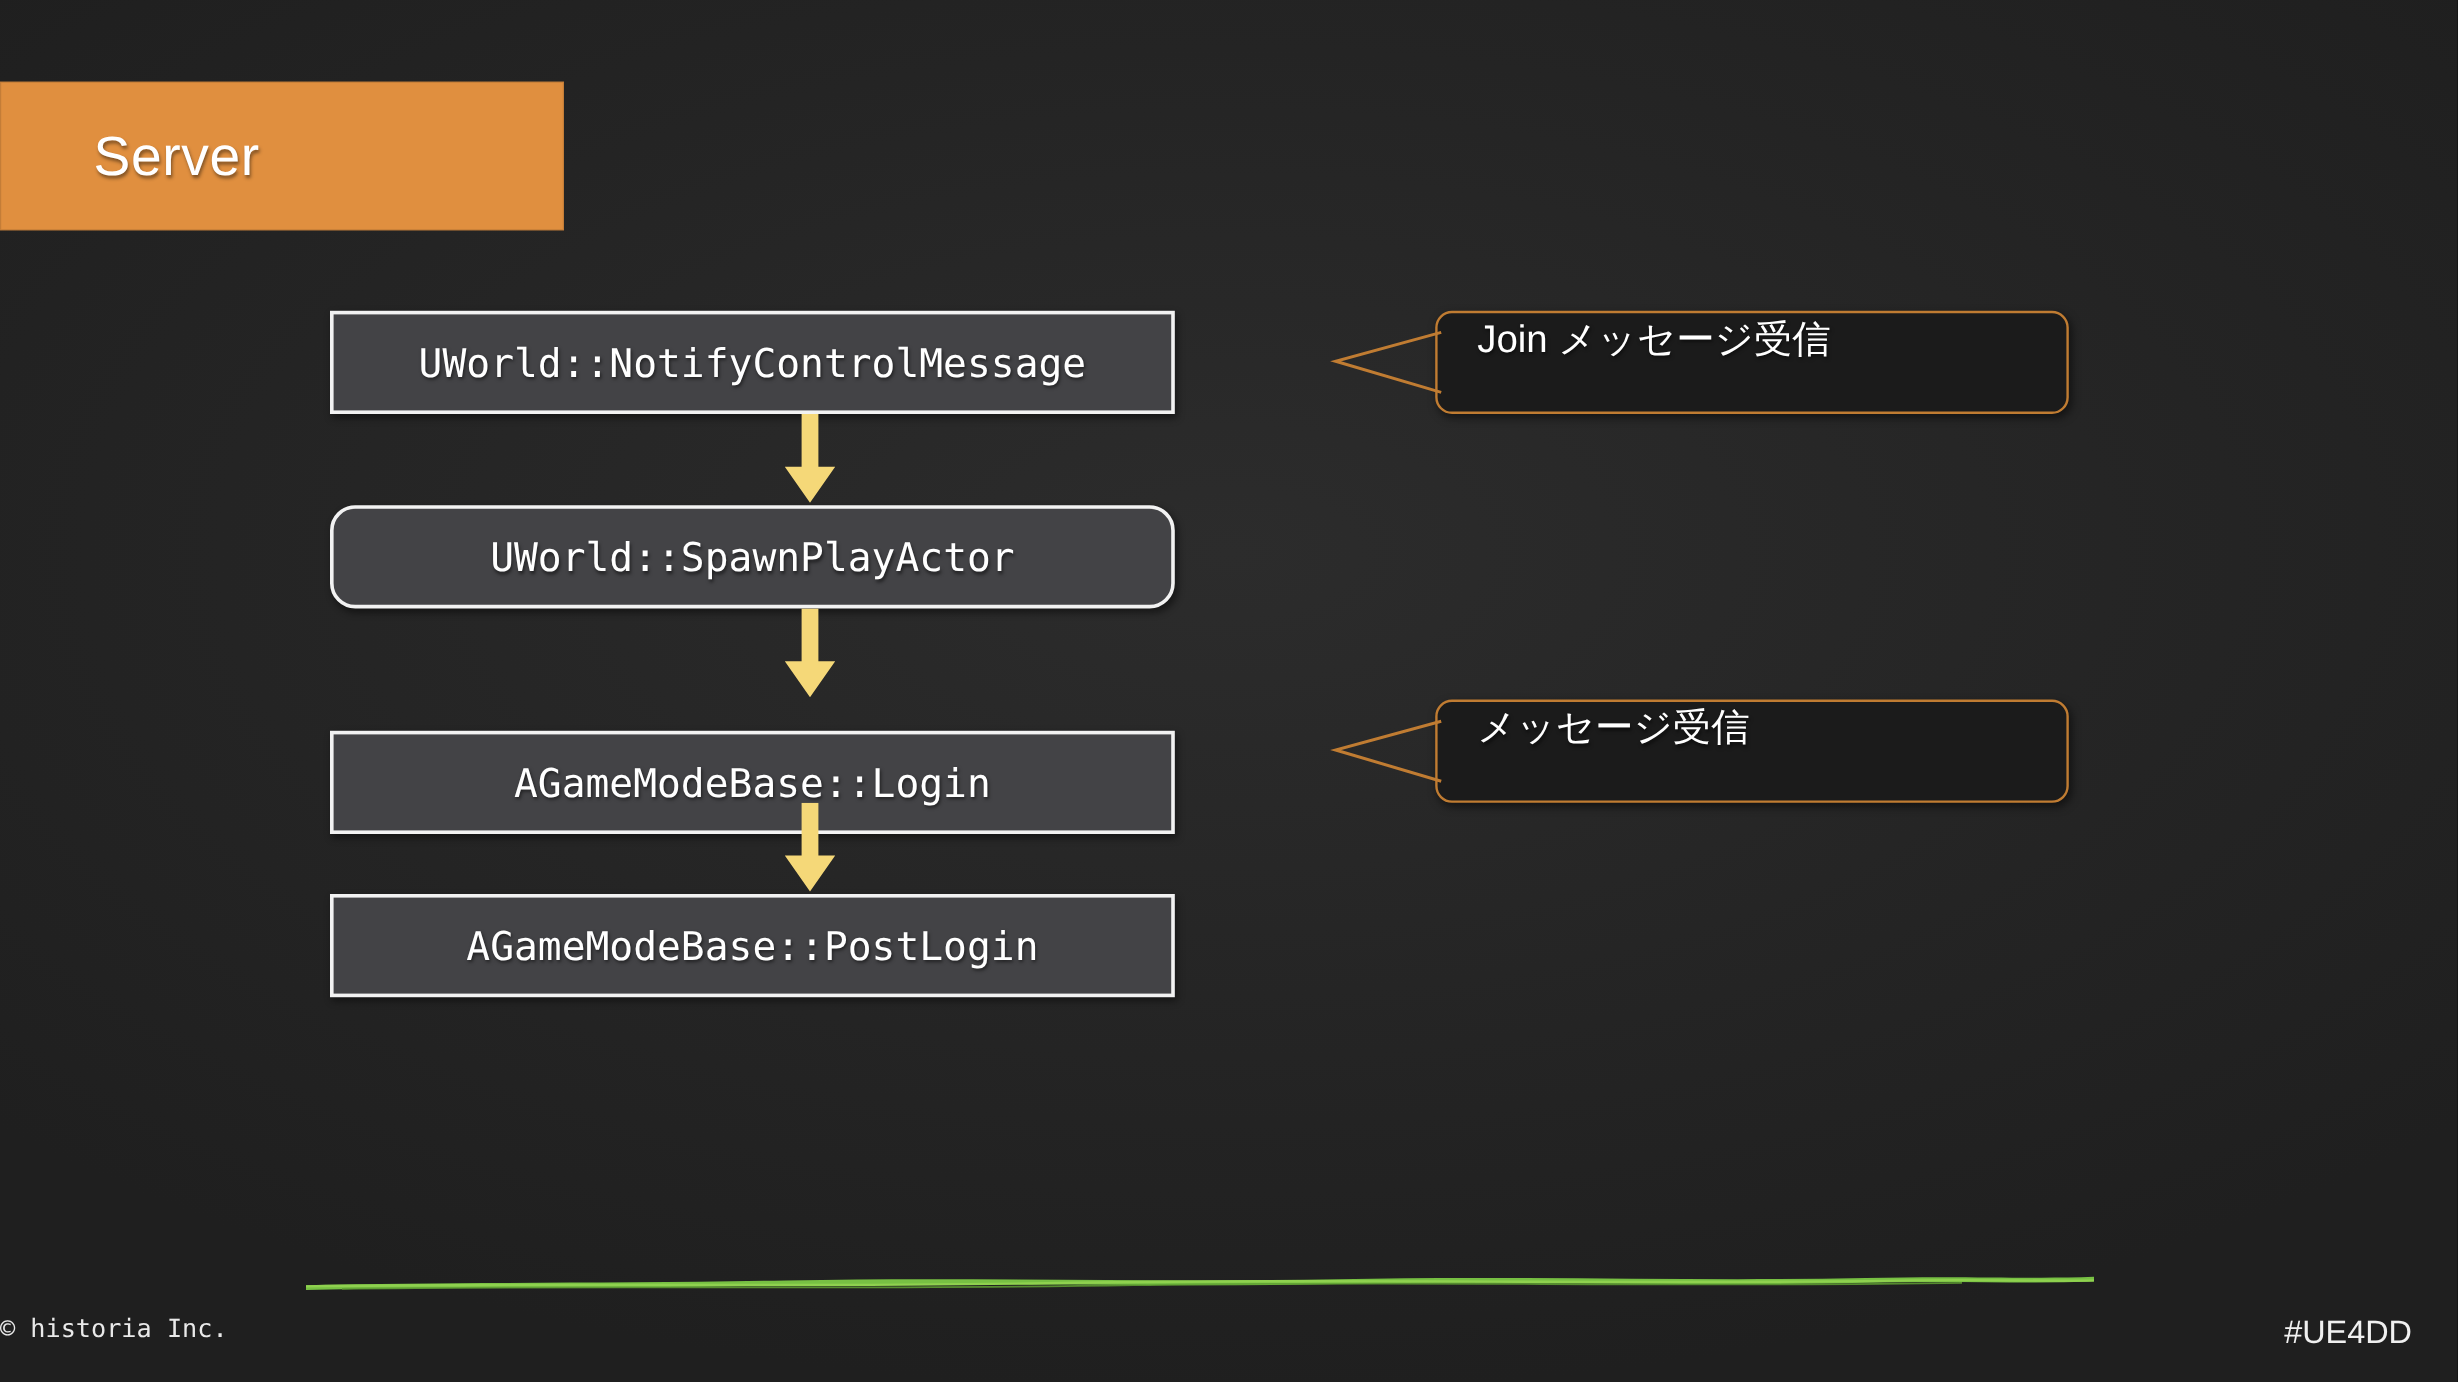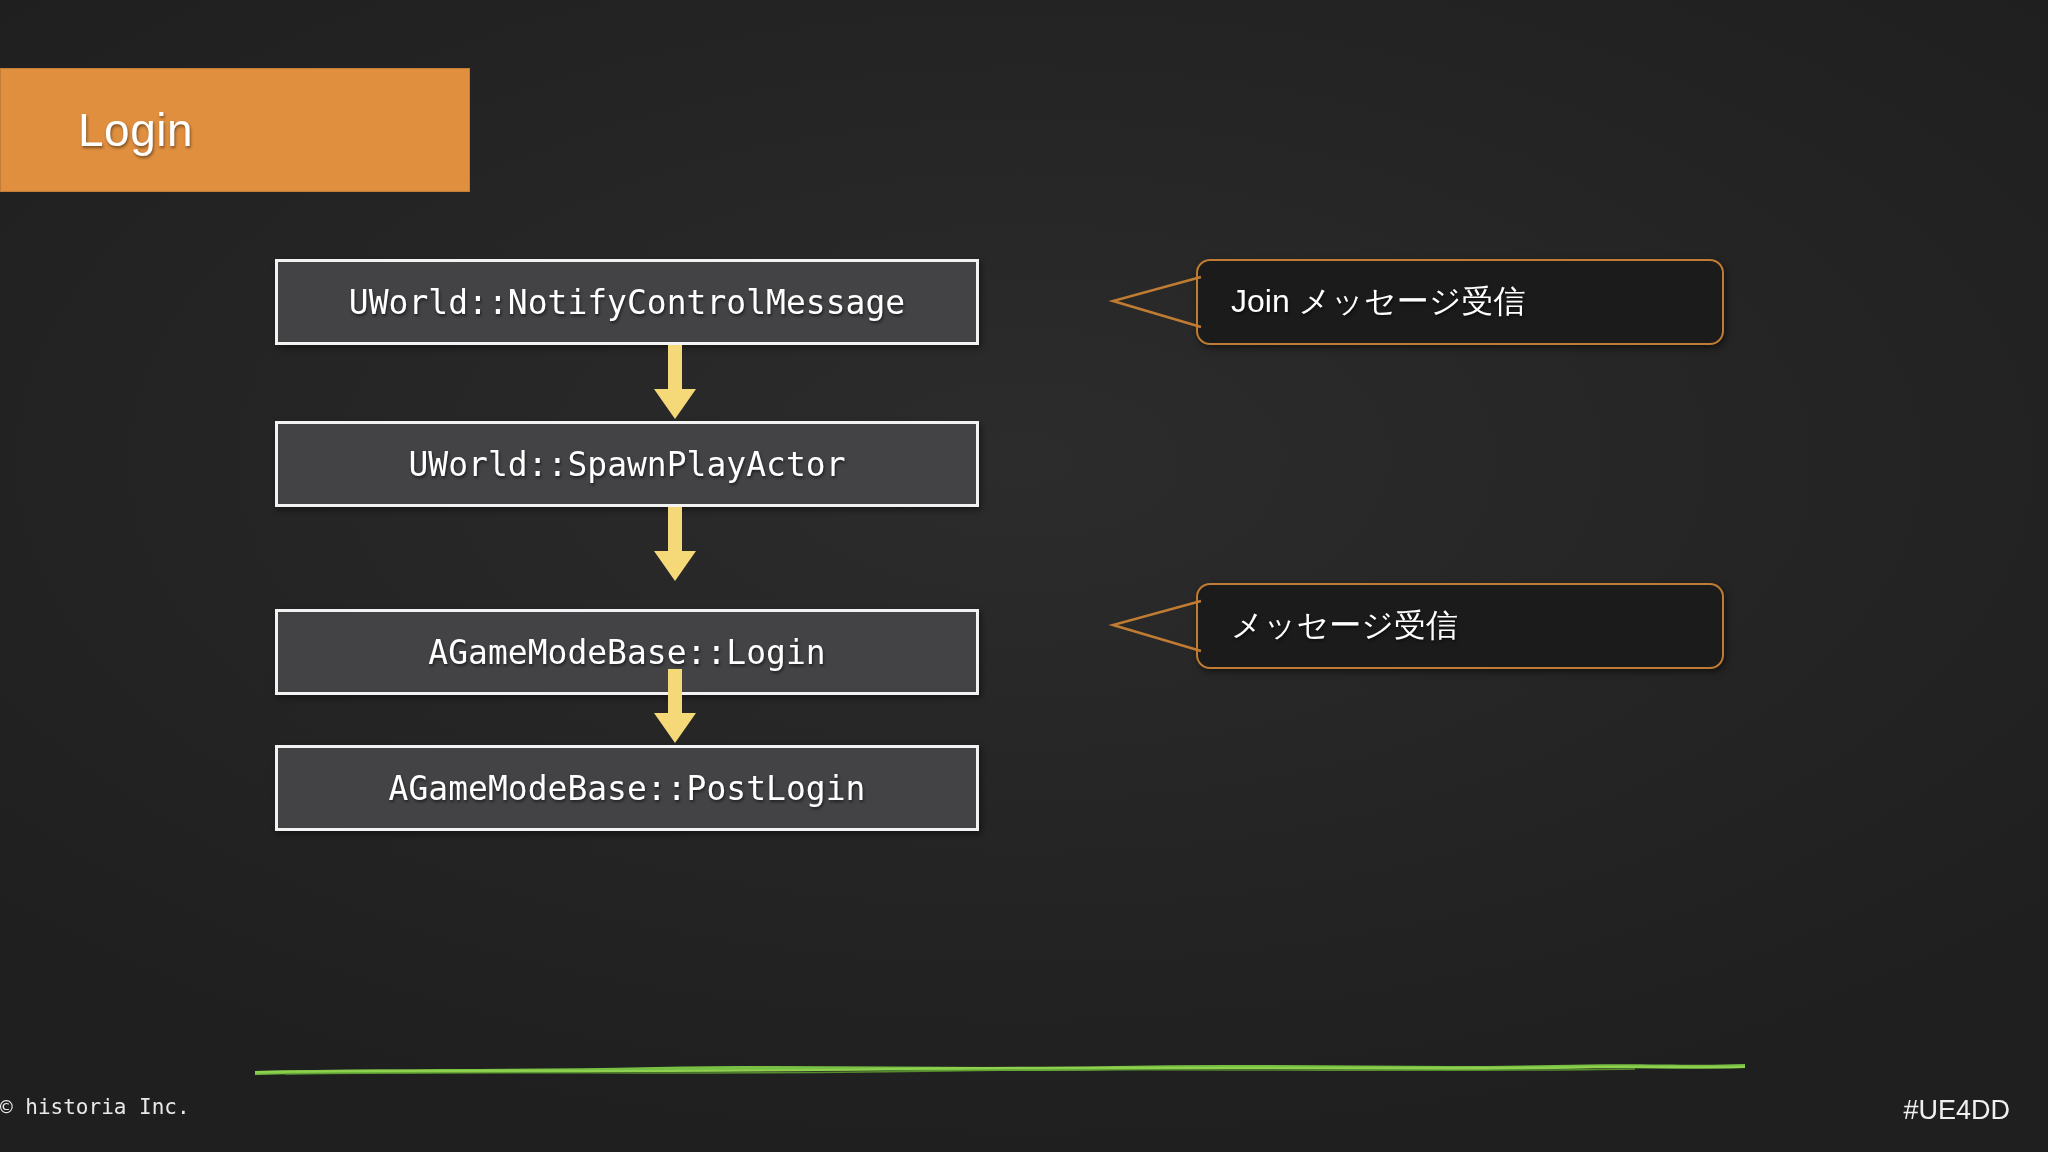--- a/index.html
+++ b/index.html
@@ -74,21 +74,21 @@
   .callout {
     position: absolute;
     left: 1196px;
     width: 528px;
     height: 86px;
     box-sizing: border-box;
     background: #1b1b1b;
     border: 2px solid #c07c32;
     border-radius: 14px;
     display: flex;
-    align-items: center;
+    align-items: flex-start;
     box-shadow: 2px 3px 7px rgba(0,0,0,0.5);
   }
   .callout .callout-label {
     margin-left: 33px;
     font-size: 32px;
     color: #ffffff;
     white-space: nowrap;
     text-shadow: 1px 2px 3px rgba(0,0,0,0.55);
   }
   
@@ -130,34 +130,34 @@
     font-size: 27px;
     color: #f0f0f0;
   }
 </style>
 </head>
 <body>
 
 <div class="slide">
 
   <div class="title-banner">
-    <span class="title-text">Login</span>
+    <span class="title-text">Server</span>
   </div>
 
   <div class="flow-box" style="top:259px;">
     <span class="flow-label">UWorld::NotifyControlMessage</span>
   </div>
 
   <div class="flow-arrow" style="top:345px;">
     <svg width="48" height="76" viewBox="0 0 48 76">
       <path d="M17,0 L31,0 L31,44 L45,44 L24,74 L3,44 L17,44 Z" fill="#f5d878"></path>
     </svg>
   </div>
 
-  <div class="flow-box" style="top:421px;">
+  <div class="flow-box" style="top:421px;border-radius:21px;">
     <span class="flow-label">UWorld::SpawnPlayActor</span>
   </div>
 
   <div class="flow-arrow" style="top:507px;">
     <svg width="48" height="76" viewBox="0 0 48 76">
       <path d="M17,0 L31,0 L31,44 L45,44 L24,74 L3,44 L17,44 Z" fill="#f5d878"></path>
     </svg>
   </div>
 
   <div class="flow-box" style="top:609px;">

